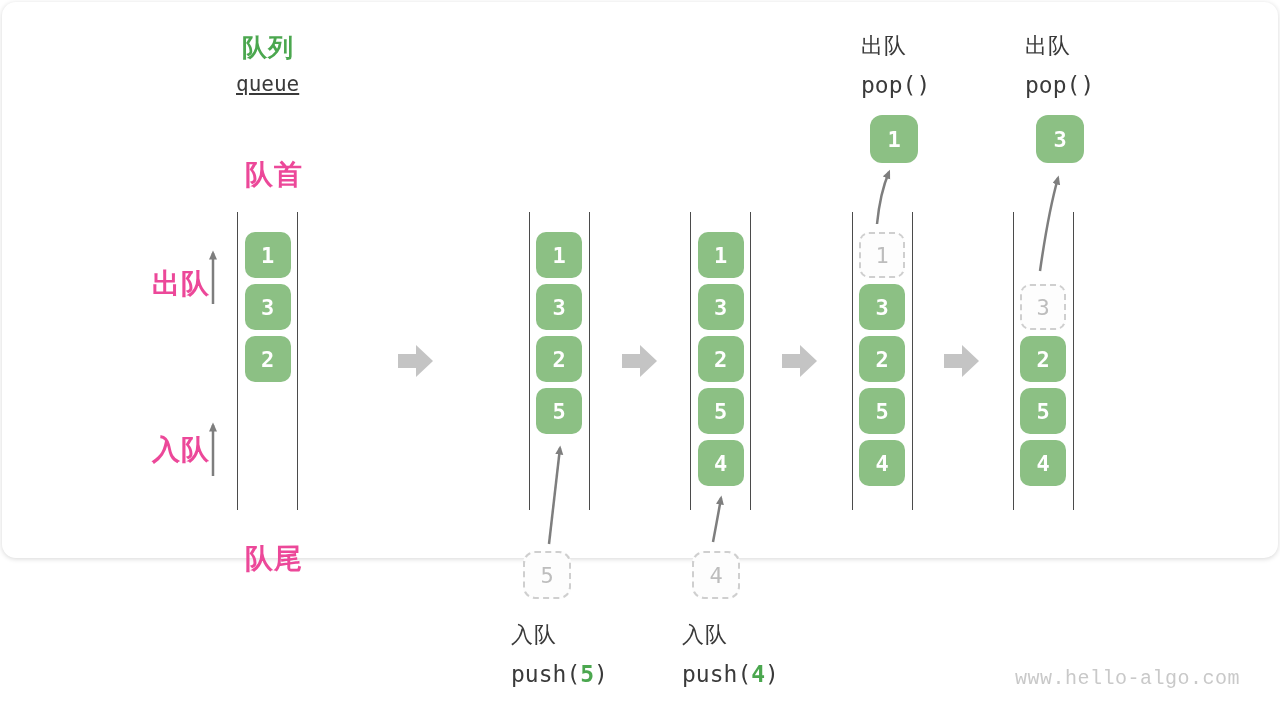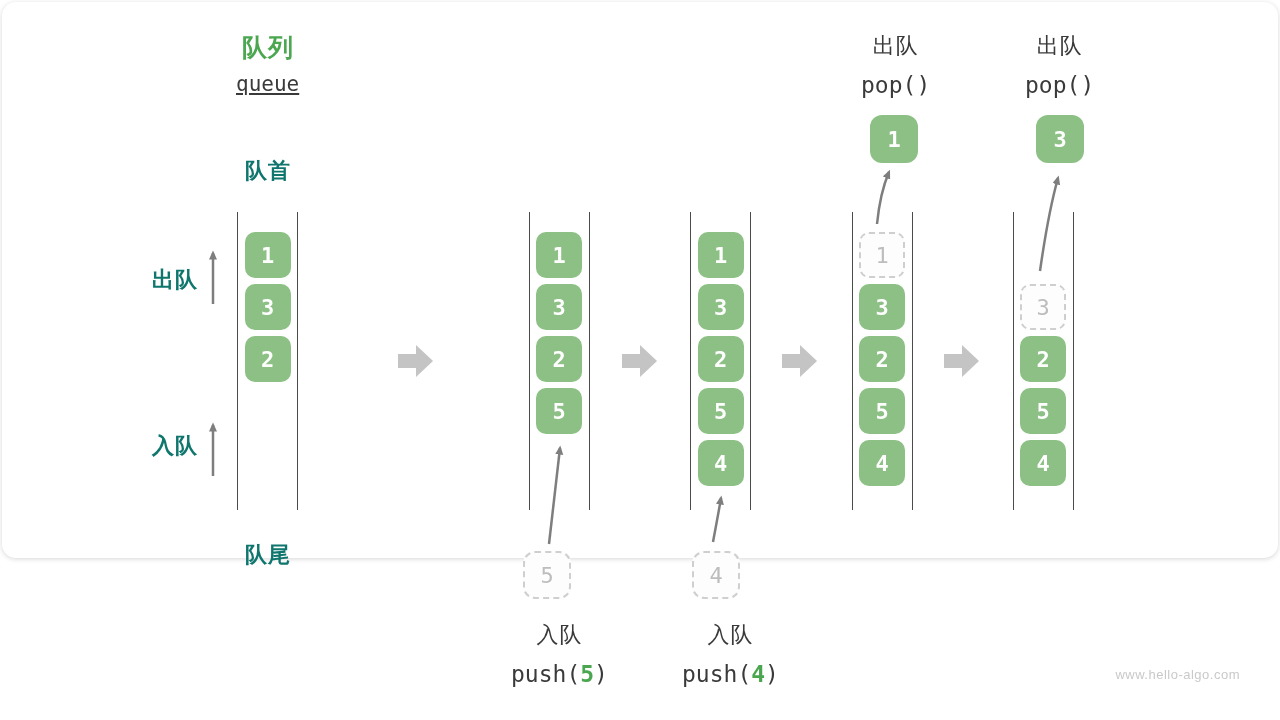--- a/index.html
+++ b/index.html
@@ -9,50 +9,50 @@
     --line-dark:#4B4B4B;
     --text-dark:#3A3A3A;
     --ghost-gray:#BDBDBD;
     --ghost-border:#CFCFCF;
     --thin-arrow:#7E7E7E;
     --watermark:#C9C9C9;
   }
   *{margin:0;padding:0;box-sizing:border-box;}
   html,body{width:1280px;height:720px;background:#fff;overflow:hidden;
     font-family:"Liberation Sans","DejaVu Sans",sans-serif;}
-  #canvas{position:relative;width:1280px;height:560px;background:#fff;text-align:center;}
+  #canvas{position:relative;width:1280px;height:560px;background:#fff;}
   .card{position:absolute;inset:2px;border-radius:14px;background:#fff;
     box-shadow:0 1px 5px rgba(0,0,0,.16);}
   .abs{position:absolute;}
   
   .title-zh{font-size:25px;font-weight:bold;color:var(--accent-green);letter-spacing:1px;}
   .title-en{font-size:21px;color:var(--text-dark);font-family:"DejaVu Sans Mono",monospace;text-decoration:underline;}
-  .side-label{font-size:22px;font-weight:bold;color:#0f766e;letter-spacing:1px;}
+  .side-label{font-size:28px;font-weight:bold;color:#ec4899;letter-spacing:1px;}
   
   .queue-walls{position:absolute;top:212px;height:298px;width:61px;
     border-left:1.5px solid var(--line-dark);border-right:1.5px solid var(--line-dark);}
   
   .cell{position:absolute;width:46px;height:46px;border-radius:10px;
     display:flex;align-items:center;justify-content:center;
     font-family:"DejaVu Sans Mono",monospace;font-size:22px;font-weight:bold;
     background:var(--box-green);color:#fff;}
   .cell.ghost{background:#FDFDFD;border:2px dashed var(--ghost-border);
     color:var(--ghost-gray);font-weight:normal;}
   .cell.big{width:48px;height:48px;border-radius:12px;}
   
   .op{position:absolute;display:flex;flex-direction:column;gap:11px;}
   .op-label{font-size:22px;color:var(--text-dark);letter-spacing:1px;}
   .op-code{font-size:23px;color:var(--text-dark);font-family:"DejaVu Sans Mono",monospace;}
   .op-code .arg{color:var(--accent-green);font-weight:bold;}
   
   #overlay{position:absolute;left:0;top:0;width:1280px;height:720px;pointer-events:none;}
   .block-arrow{fill:var(--arrow-gray);}
   .thin-arrow{stroke:var(--thin-arrow);stroke-width:2.5;fill:none;}
-  .watermark{font-size:13px;color:var(--watermark);
-    font-family:Liberation Sans, sans-serif;letter-spacing:.5px;}
+  .watermark{font-size:20px;color:var(--watermark);
+    font-family:Liberation Mono, monospace;letter-spacing:.5px;}
 </style>
 </head>
 <body>
 
 <div id="canvas">
   <div class="card"></div>
 
   <div class="abs title-zh" style="left:242px;top:31px">队列</div>
   <div class="abs title-en" style="left:236px;top:72px">queue</div>
 

